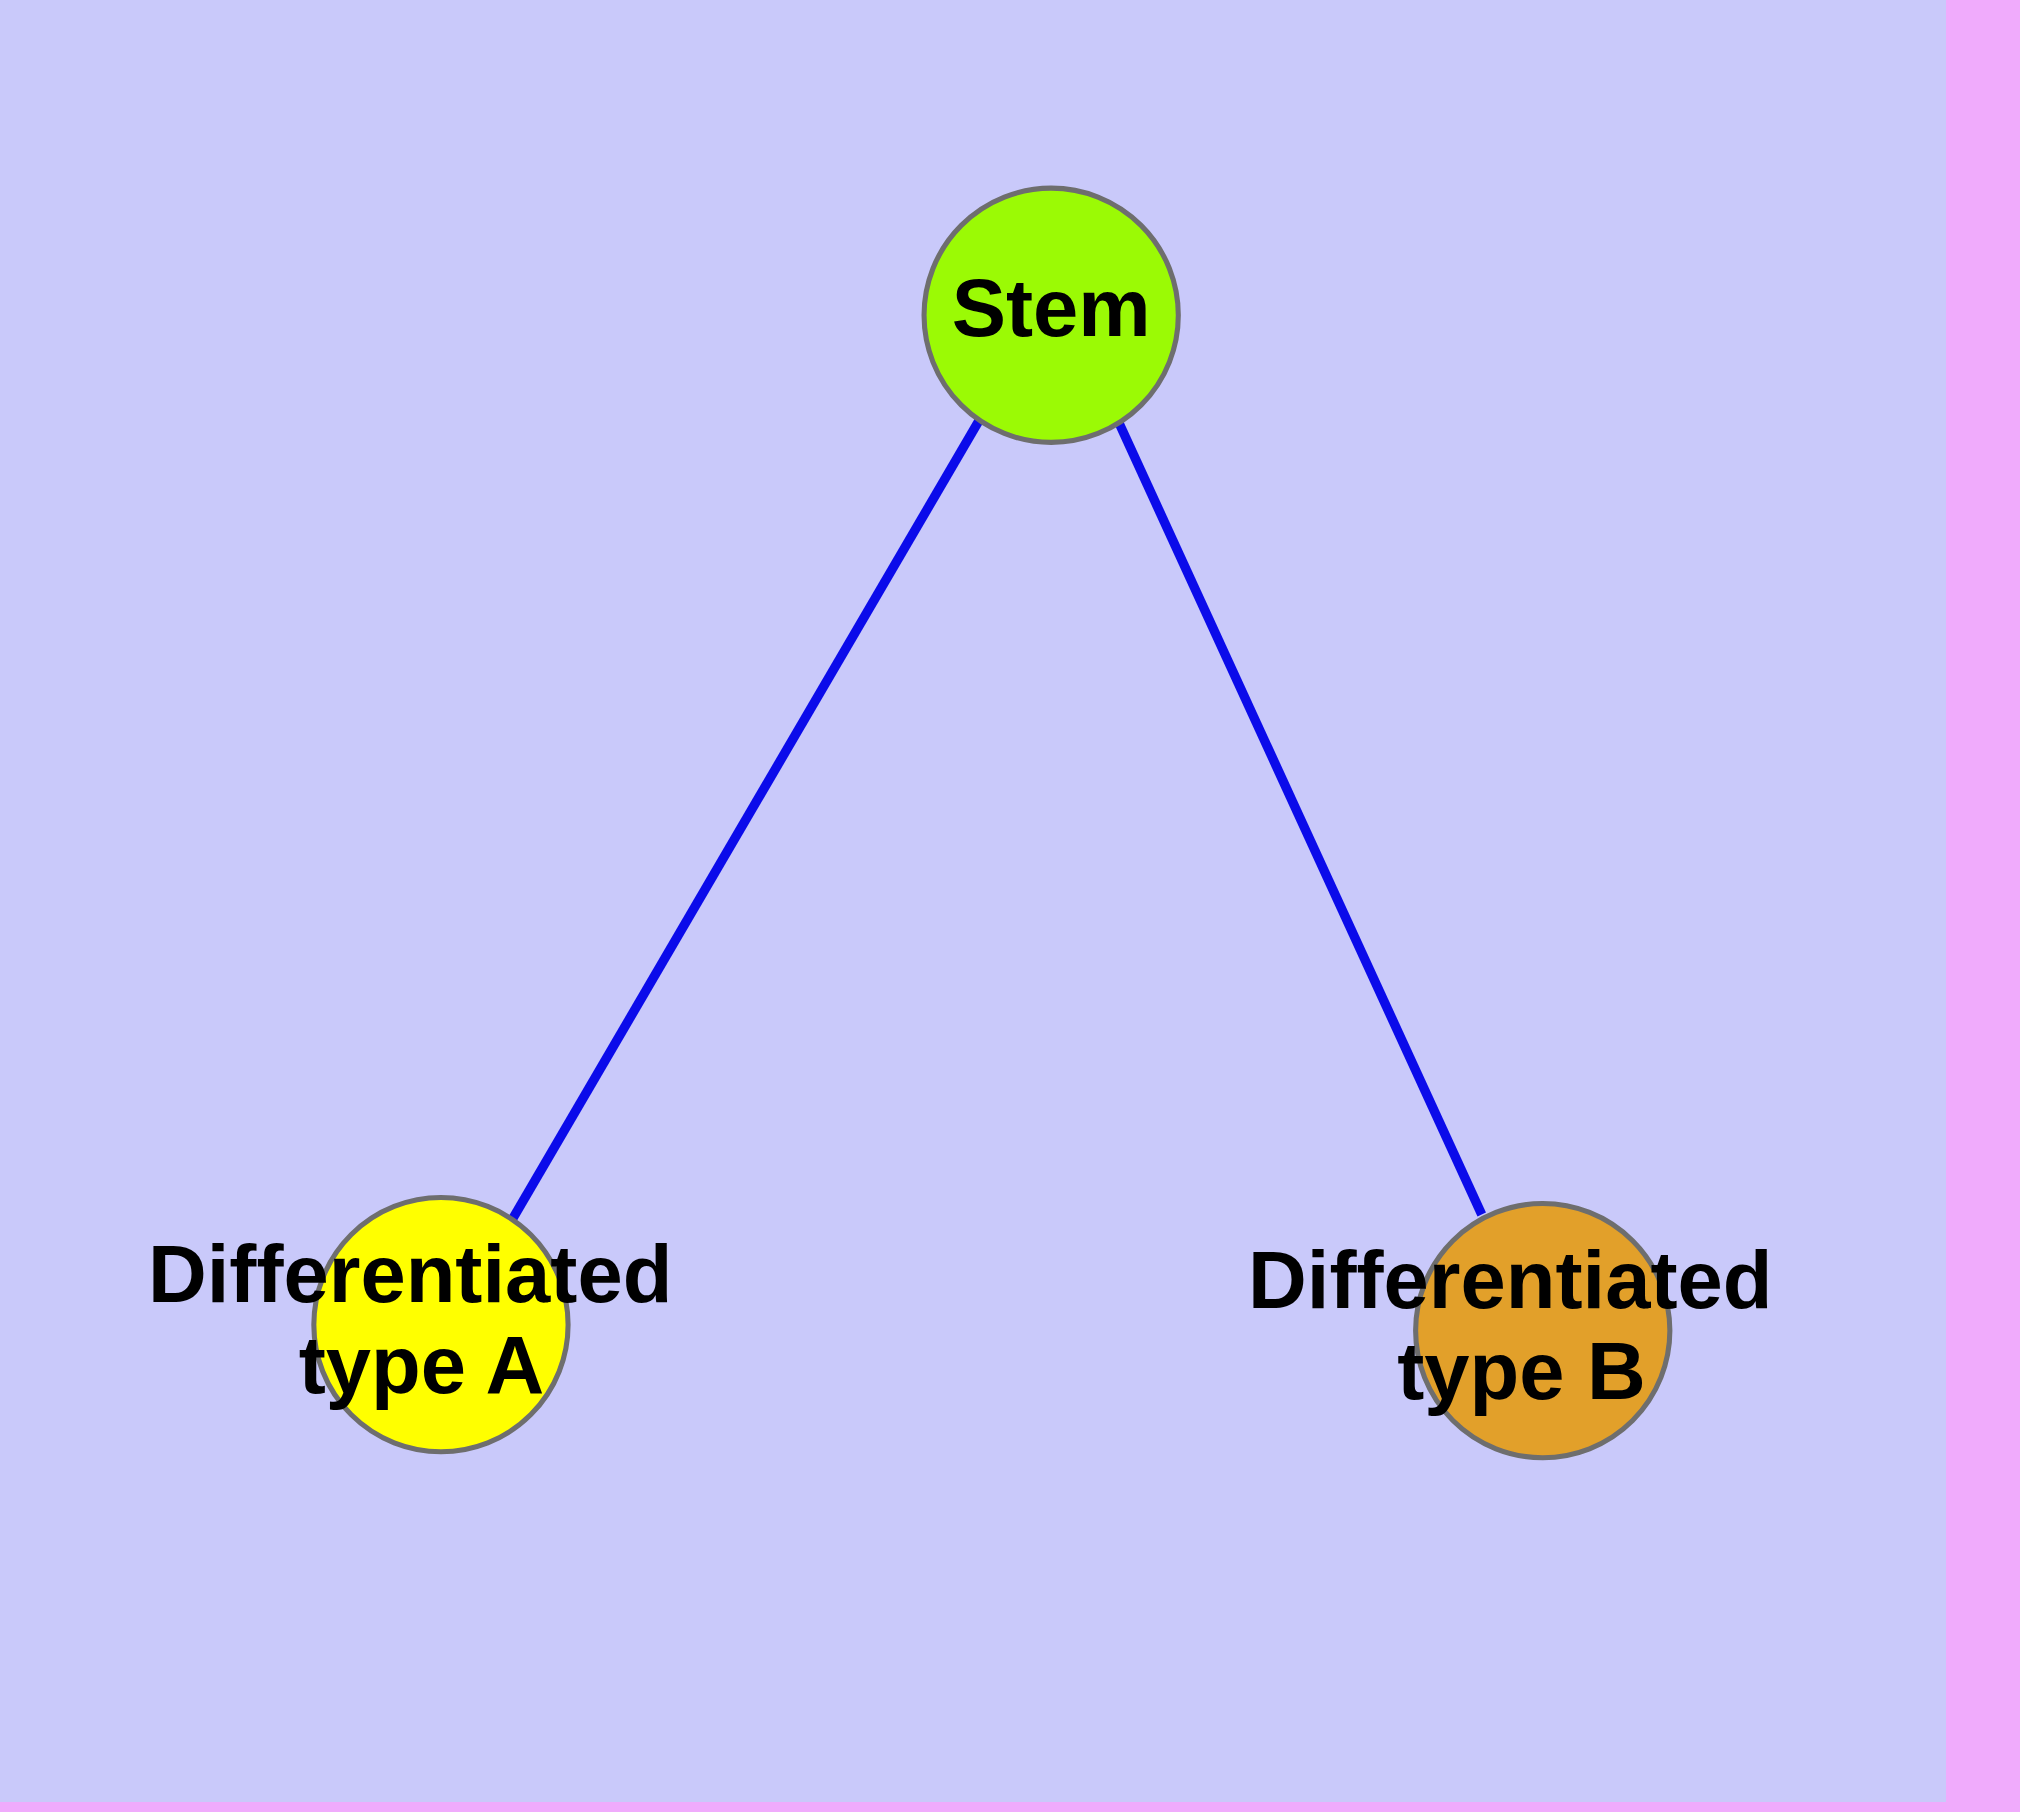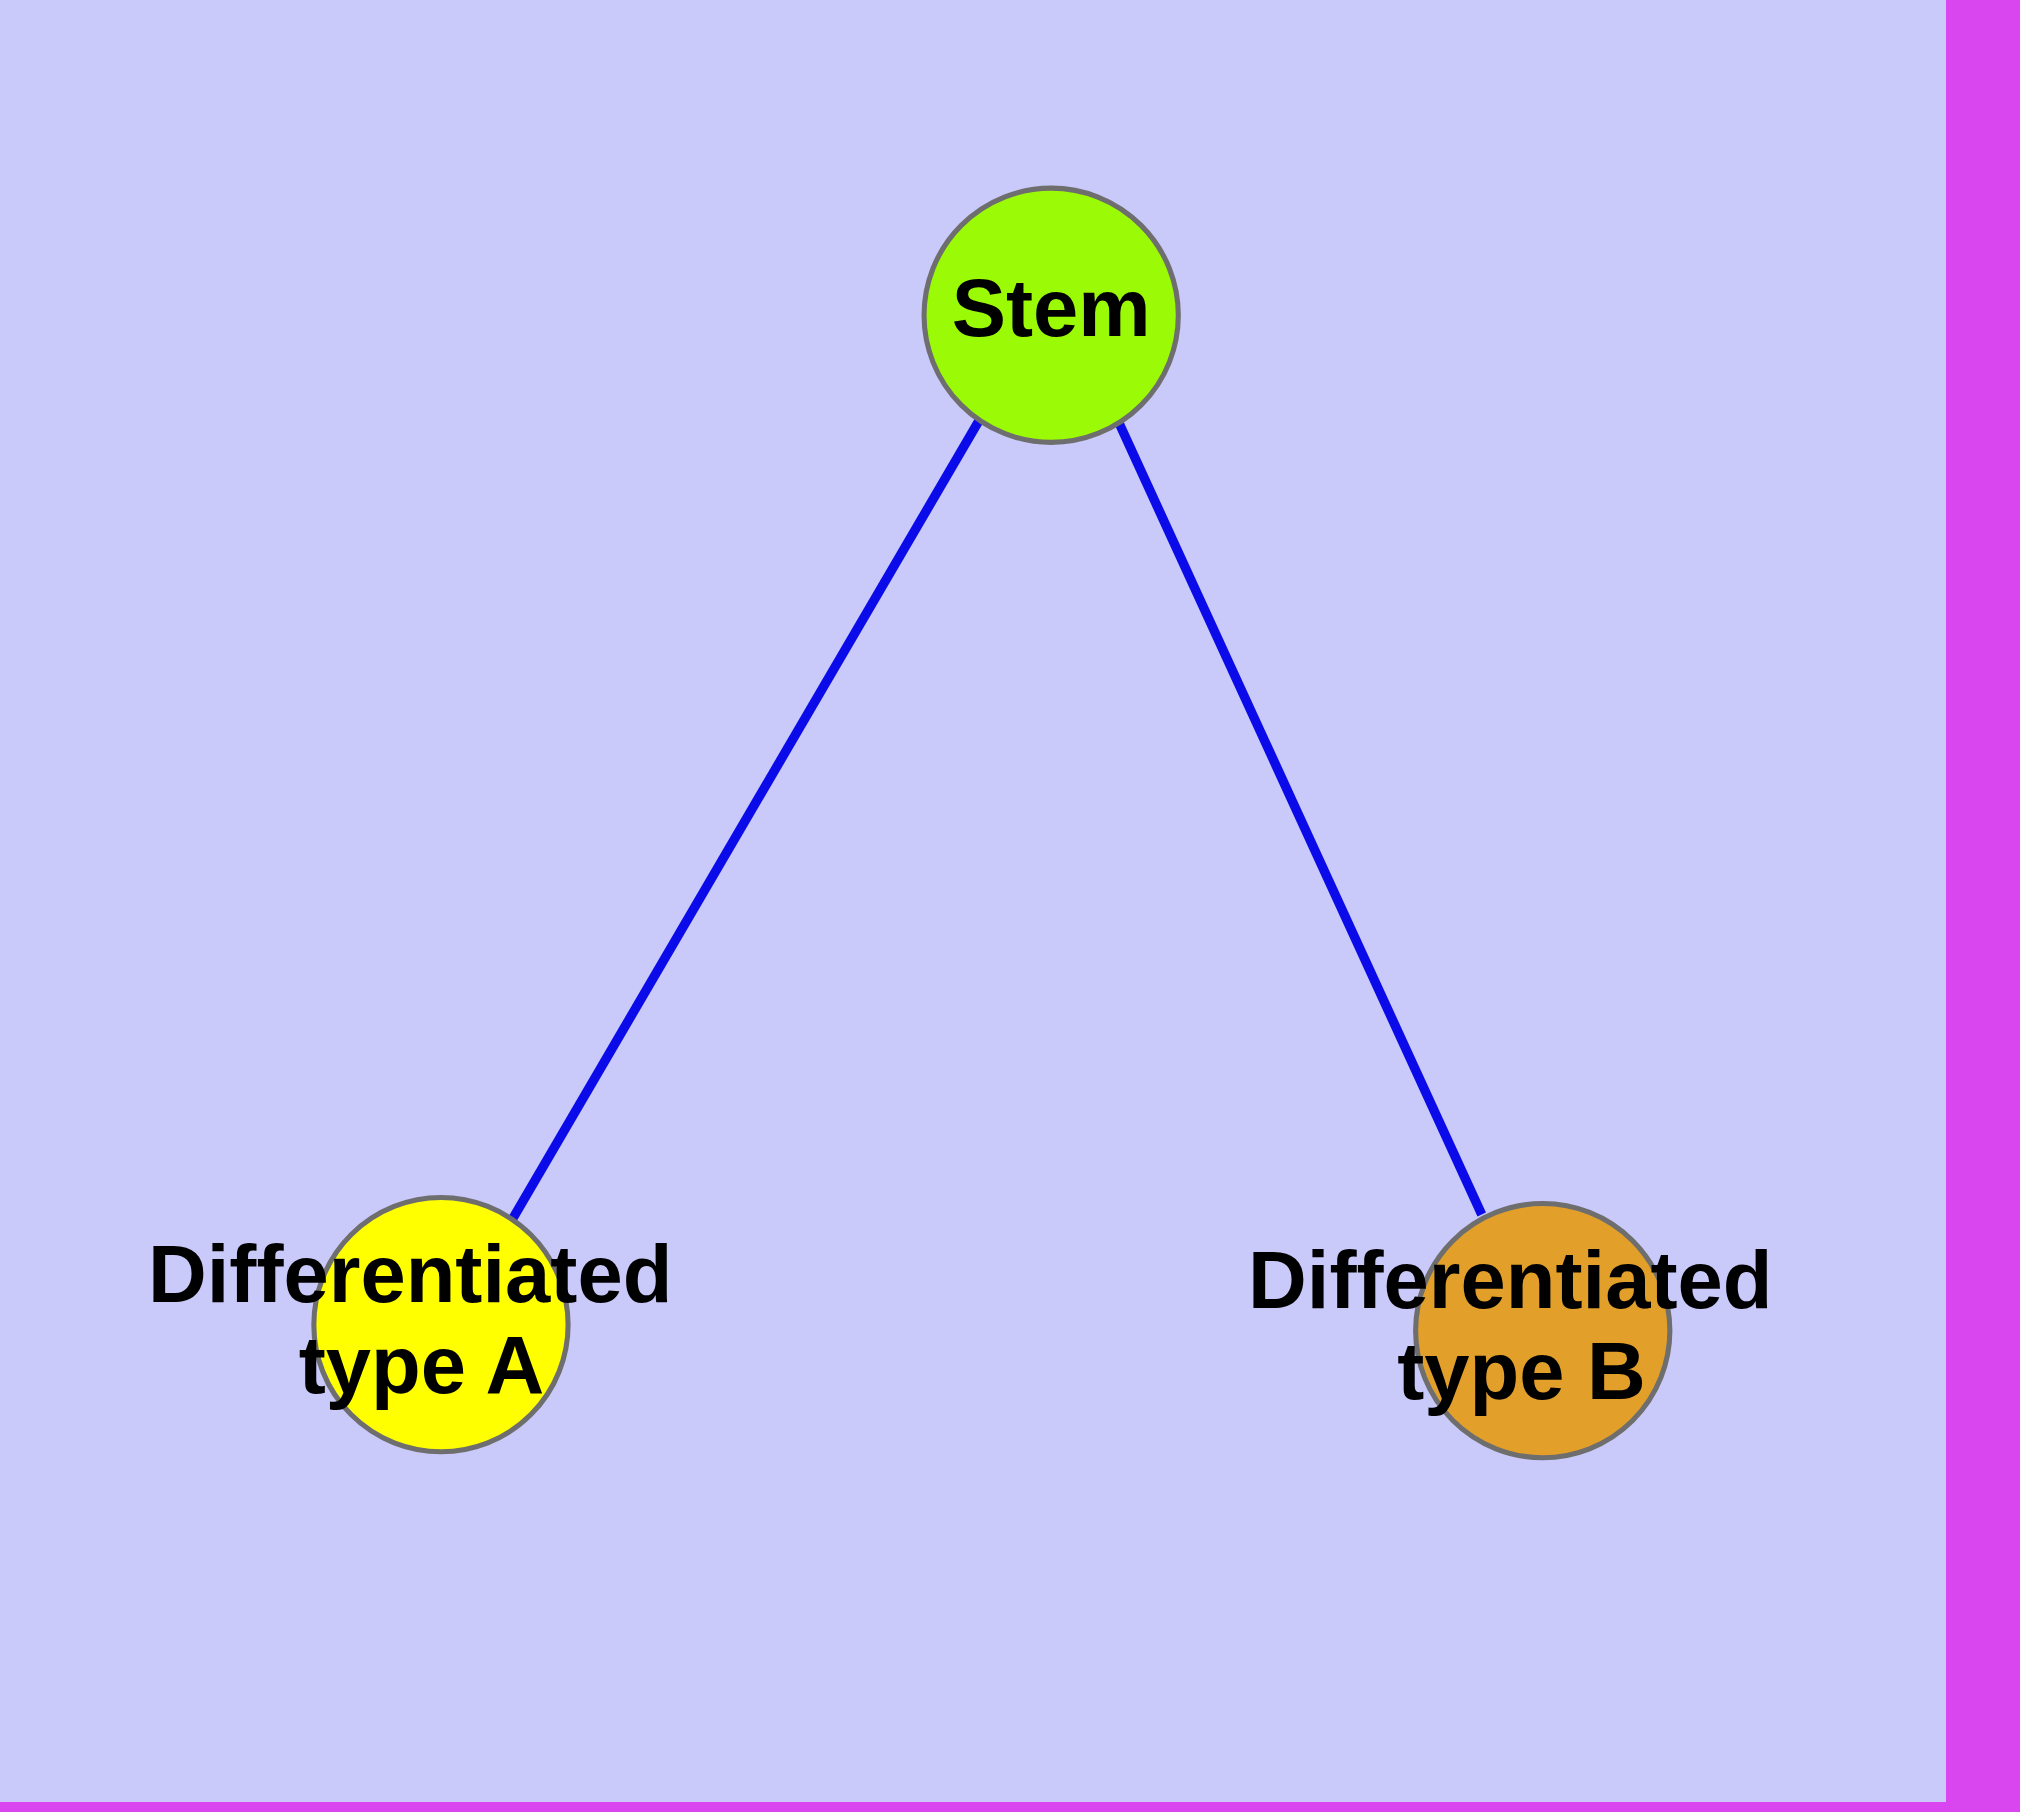--- a/index.html
+++ b/index.html
@@ -11,21 +11,21 @@
   body {
     width: 2021px;
     height: 1812px;
     overflow: hidden;
     font-family: "Liberation Sans", sans-serif;
   }
   #canvas {
     position: relative;
     width: 2021px;
     height: 1812px;
-    background: #d946ef;
+    background: #f0abfc;
   }
   #plot-area {
     position: absolute;
     left: 0;
     top: 0;
     width: 1946px;
     height: 1802px;
     background: #c9c9fa;
   }
   #graph-svg {

